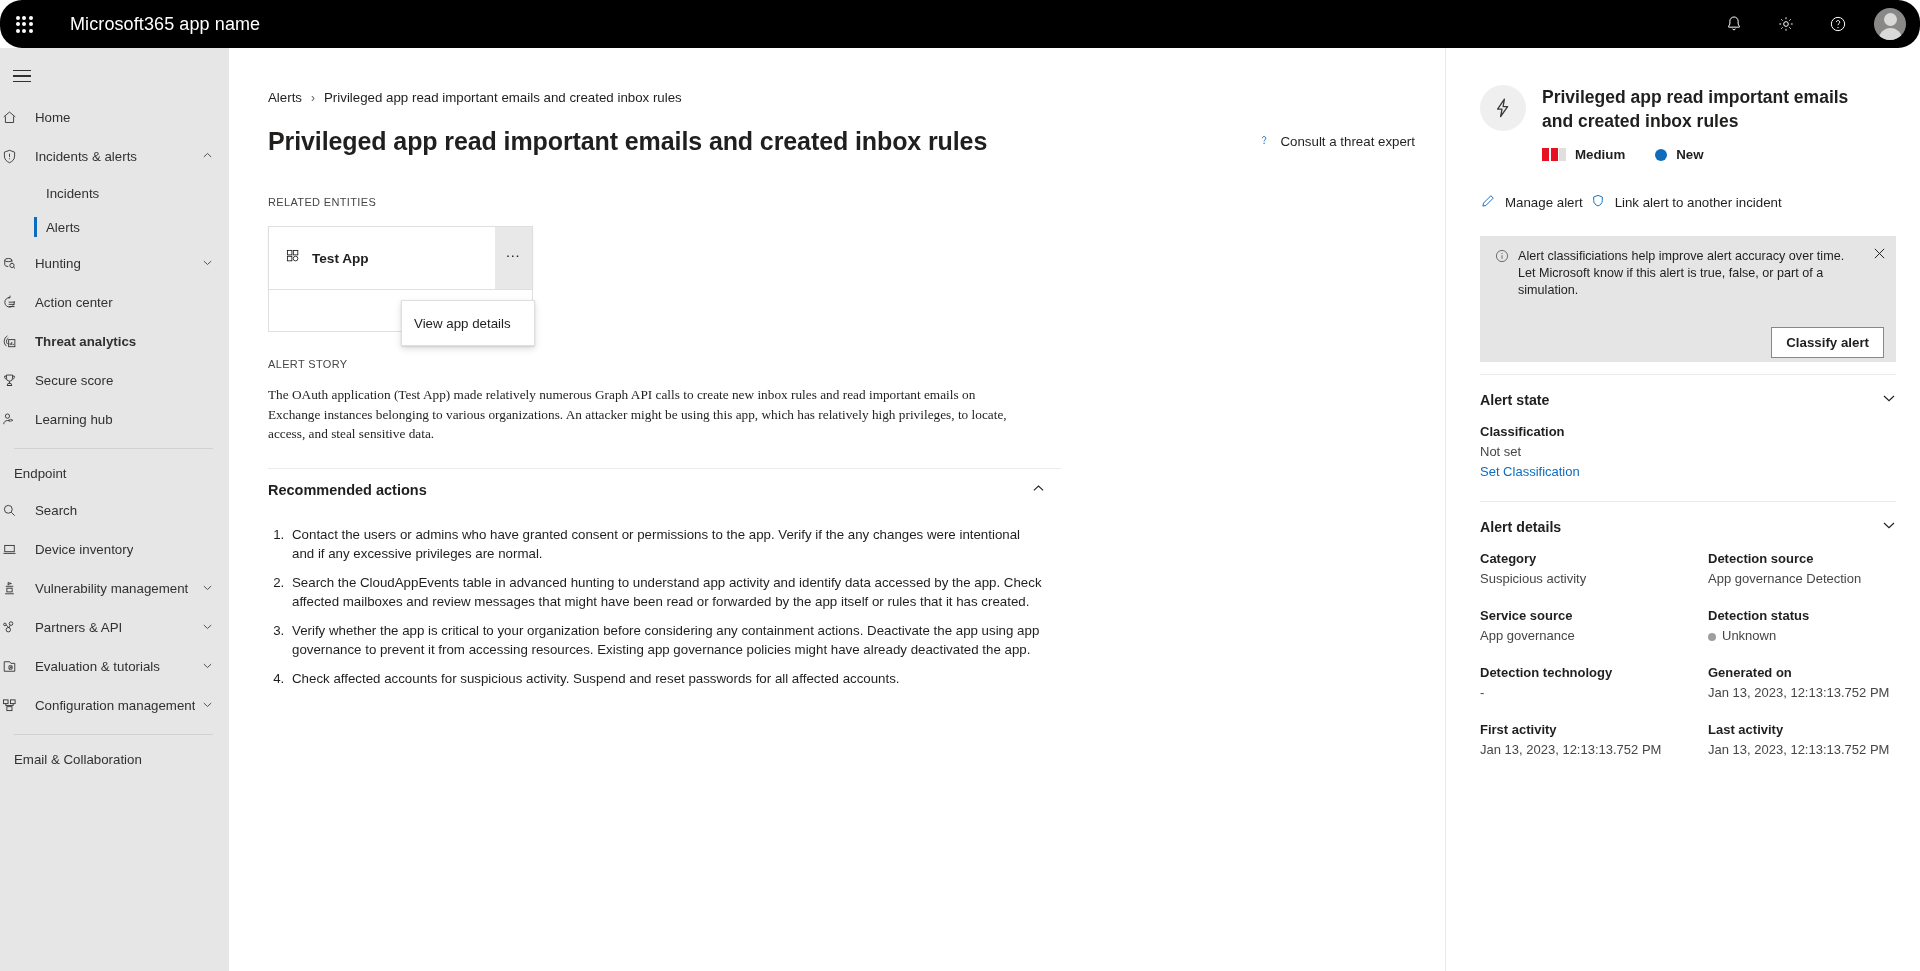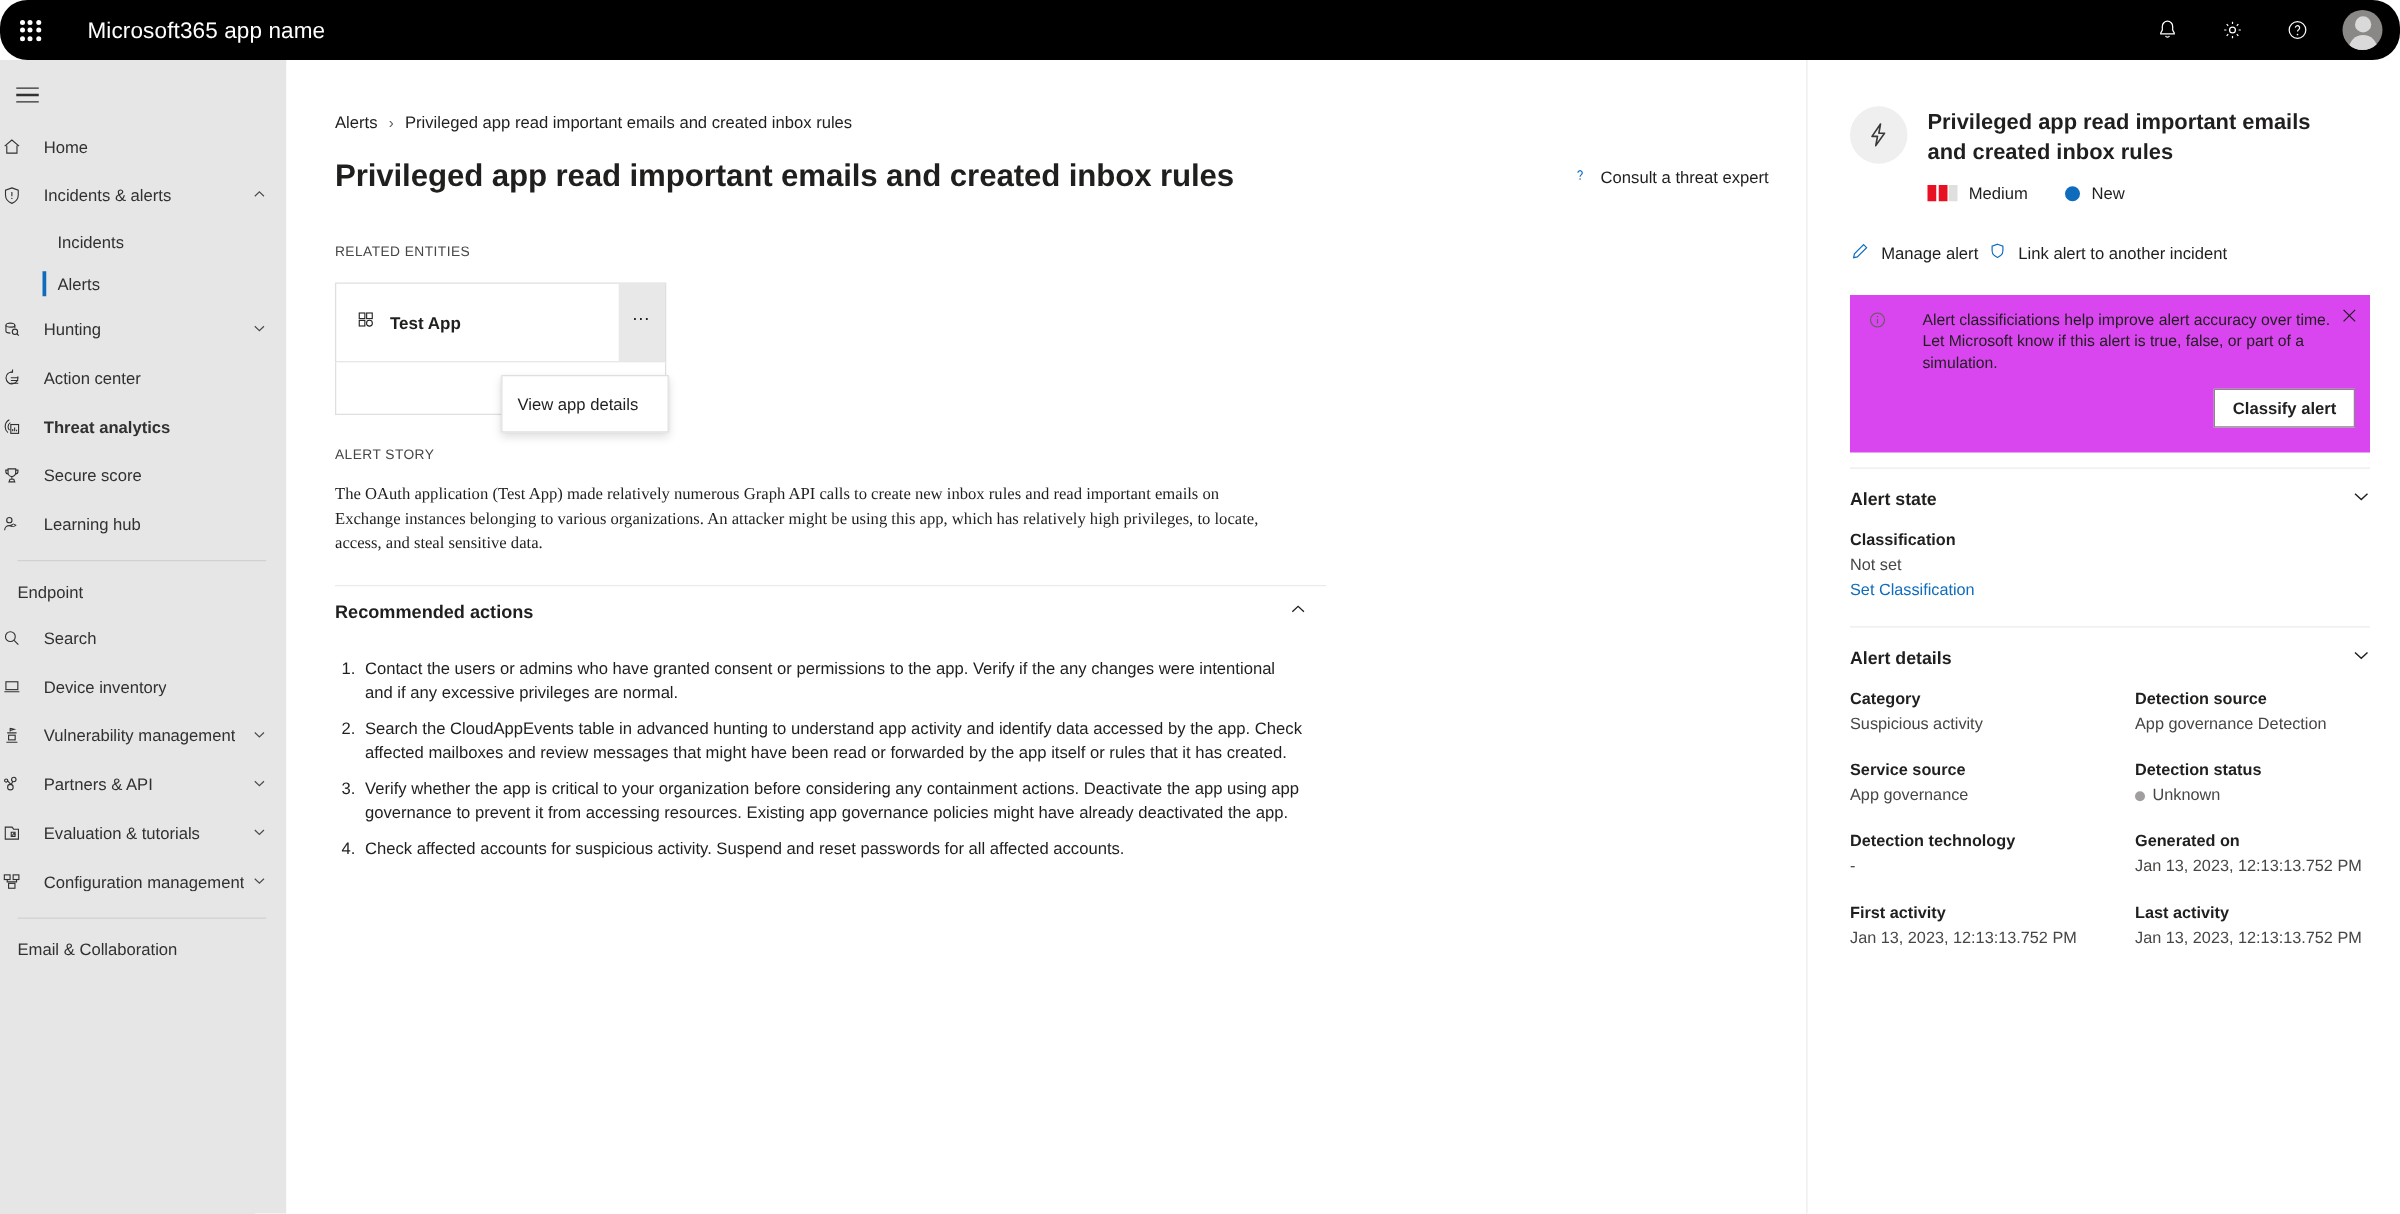--- a/index.html
+++ b/index.html
@@ -145,39 +145,39 @@
     width: 475px; min-width: 475px; border-left: 1px solid #edebe9;
     background: #ffffff; padding: 0 24px 0 34px; overflow: hidden;
   }
   .rp-head { display: flex; gap: 16px; padding-top: 37px; }
   .rp-bolt {
     width: 46px; height: 46px; min-width: 46px; border-radius: 50%;
     background: #efefef; display: flex; align-items: center; justify-content: center;
   }
   .rp-title { font-size: 17.5px; font-weight: 700; color: #201f1e;
     line-height: 24px; max-width: 330px; }
-  .badges { display: flex; align-items: center; gap: 30px; margin-top: 14px; }
+  .badges { display: flex; align-items: center; gap: 30px; margin-top: 14px; font-weight: bold; }
   .badge { display: flex; align-items: center; gap: 9px; font-size: 13.3px;
     color: #201f1e; }
   .sev-bars { display: flex; gap: 1.5px; }
   .sev-bars i { width: 7px; height: 13px; display: block; }
   .dot { width: 12px; height: 12px; border-radius: 50%; display: block; }
 
   .rp-actions { display: flex; align-items: center; gap: 7px; margin-top: 31px; }
   .rp-action { display: flex; align-items: center; gap: 9px; font-size: 13.3px;
     color: #201f1e; cursor: pointer; }
 
   .info-banner {
-    margin-top: 24px; background: #d946ef; padding: 12px 12px 20px 14px;
-    display: flex; gap: 28px; position: relative;
+    margin-top: 24px; background: #e5e5e5; padding: 12px 12px 4px 14px;
+    display: flex; gap: 8px; position: relative;
   }
   .info-text { font-size: 12.6px; line-height: 17px; color: #201f1e;
     max-width: 330px; }
   .banner-close { position: absolute; right: 10px; top: 10px; cursor: pointer; }
-  .banner-btn-row { display: flex; justify-content: flex-end; margin-top: 12px; }
+  .banner-btn-row { display: flex; justify-content: flex-end; margin-top: 28px; }
   .classify-btn {
     border: 1px solid #8a8886; background: #ffffff; height: 31px;
     padding: 0 14px; font-size: 13.3px; font-weight: 600; color: #201f1e;
     cursor: pointer; font-family: "Liberation Sans", sans-serif;
   }
 
   .rp-sec-head {
     display: flex; align-items: center; height: 50px; cursor: pointer;
     border-top: 1px solid #edebe9; margin-top: 12px;
   }

